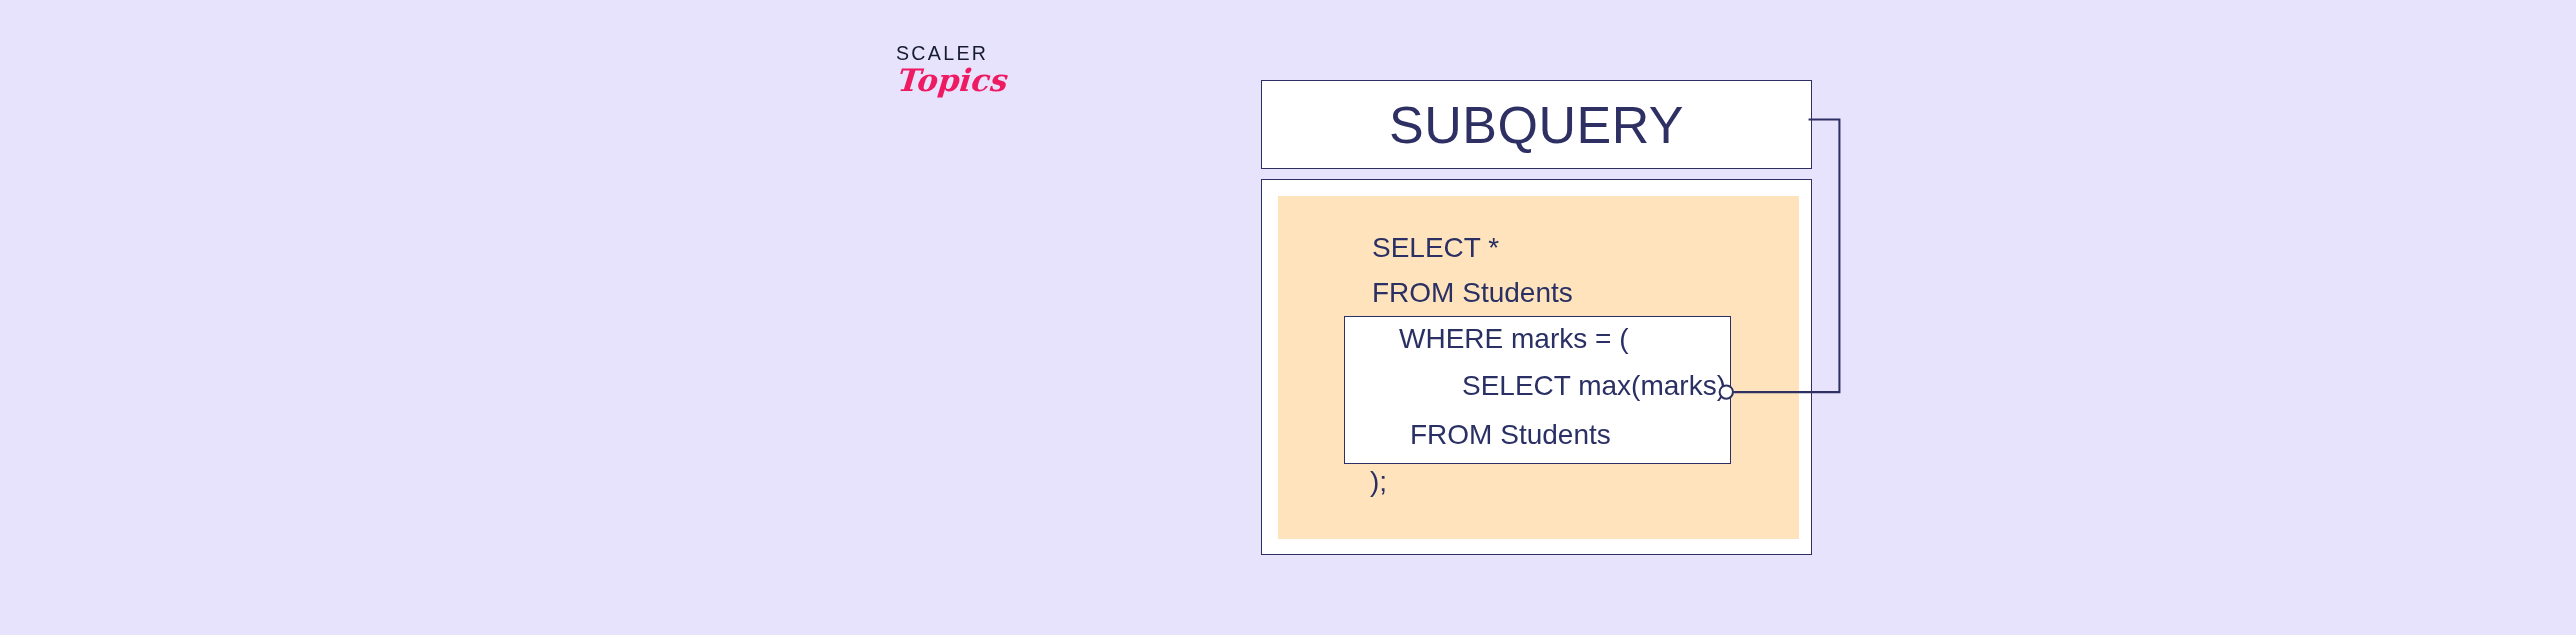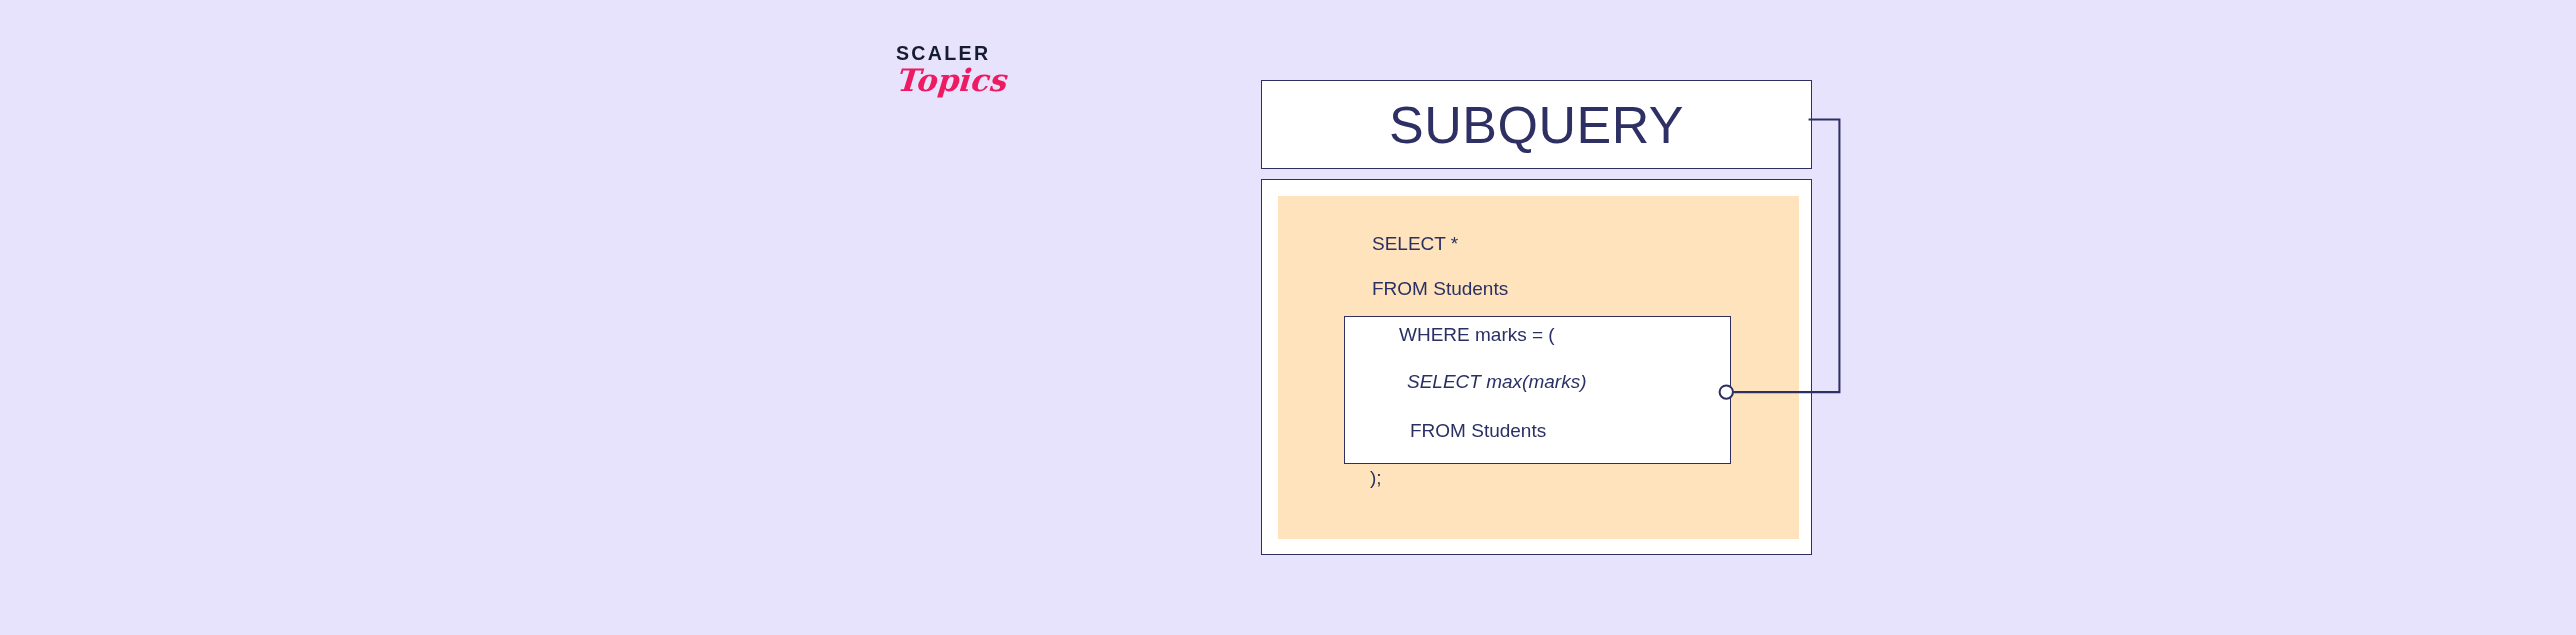--- a/index.html
+++ b/index.html
@@ -24,21 +24,21 @@
     top: 44px;
     width: 155px;
     height: 67px;
     user-select: none;
   }
   #brand-wordmark {
     position: absolute;
     left: 0;
     top: 0;
     font-family: "Liberation Sans", "DejaVu Sans", sans-serif;
-    font-weight: bold;
+    font-weight: normal;
     font-size: 19.6px;
     letter-spacing: 2.3px;
     color: #161A33;
     line-height: 1;
     white-space: nowrap;
   }
   #brand-script {
     position: absolute;
     left: 2.1px;
     top: 20.6px;
@@ -93,29 +93,29 @@
     width: 521px;
     height: 343px;
     background: #FEE3BC;
     box-sizing: border-box;
   }
 
   
   .code-line {
     position: absolute;
     font-family: "Liberation Sans", "DejaVu Sans", sans-serif;
-    font-size: 19px;
+    font-size: 28px;
     color: #2A3064;
     line-height: 1;
     white-space: pre;
   }
   #line-select-star   { left: 1372px; top: 234px; }
   #line-from-students { left: 1372px; top: 279px; }
   #line-where-marks   { left: 1368px; top: 325px; margin-left: 31px; }
-  #line-select-max    { left: 1407px; top: 372px; font-style: italic; }
+  #line-select-max    { left: 1462px; top: 372px; }
   #line-sub-from      { left: 1410px; top: 421px; }
   #line-close-paren   { left: 1370px; top: 468px; }
 
   
   #subquery-highlight {
     position: absolute;
     left: 1344px;
     top: 316px;
     width: 387px;
     height: 148px;

